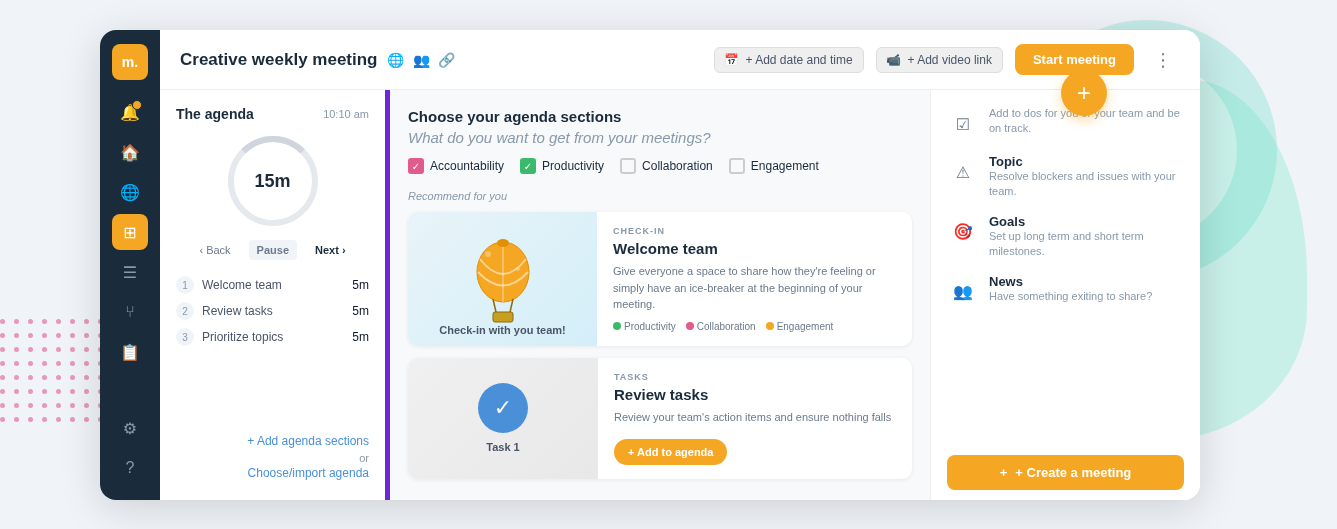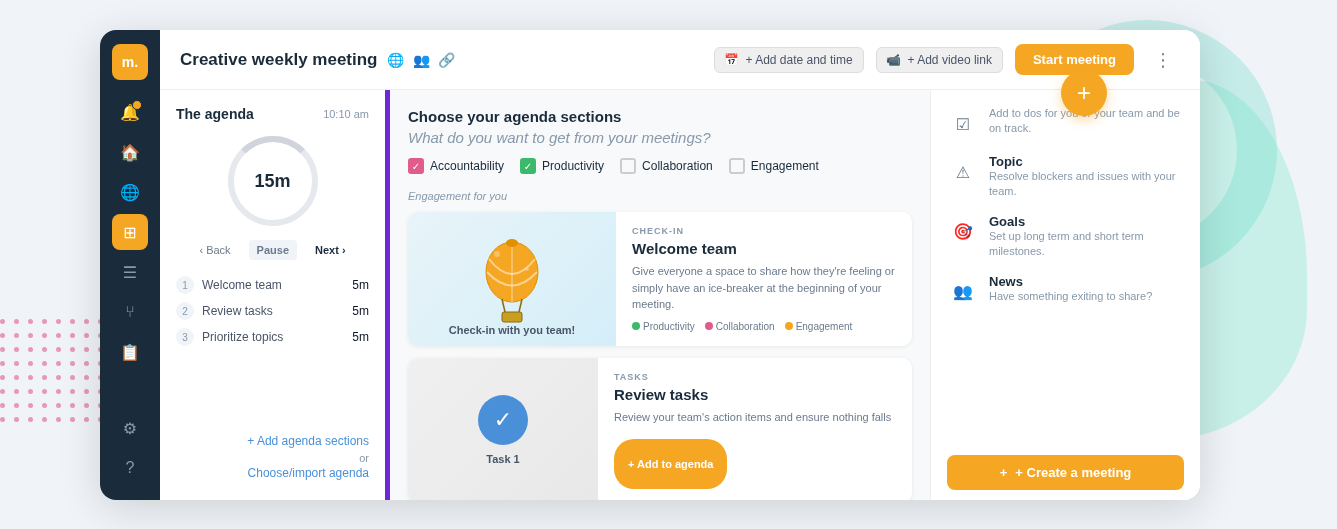--- a/index.html
+++ b/index.html
@@ -383,21 +383,21 @@
     
     .card-item {
       background: #fff;
       border-radius: 10px;
       margin-bottom: 12px;
       display: flex;
       overflow: hidden;
       box-shadow: 0 1px 4px rgba(0,0,0,0.07);
     }
     .card-illustration {
-      width: 208px;
+      width: 189px;
       flex-shrink: 0;
       background: linear-gradient(135deg, #e8f4f8 0%, #d4eef9 100%);
       display: flex;
       align-items: center;
       justify-content: center;
       padding: 16px;
       position: relative;
     }
     .balloon-svg { width: 70px; height: 90px; }
     .card-illustration-text {
@@ -480,21 +480,21 @@
       display: flex;
       align-items: center;
       justify-content: center;
       color: #fff;
       font-size: 22px;
     }
     .add-to-agenda-btn {
       background: #f5a623;
       color: #fff;
       border: none;
-      padding: 19px 14px;
+      padding: 7px 14px;
       border-radius: 20px;
       font-size: 11px;
       font-weight: 600;
       cursor: pointer;
       margin-top: 6px;
     }
 
     
     .right-panel {
       width: 270px;
@@ -762,21 +762,21 @@
           </label>
           <label class="checkbox-item">
             <div class="checkbox-box"></div>
             <span>Collaboration</span>
           </label>
           <label class="checkbox-item">
             <div class="checkbox-box"></div>
             <span>Engagement</span>
           </label>
         </div>
-        <div class="recommend-label">Engagement for you</div>
+        <div class="recommend-label">Recommend for you</div>
 
         <div class="card-item">
           <div class="card-illustration">
 
             <svg class="balloon-svg" viewBox="0 0 70 90">
 
               <ellipse cx="35" cy="38" rx="26" ry="30" fill="#f5a623" stroke="#e09000" stroke-width="1"></ellipse>
 
               <path d="M12 25 Q35 55 58 25" fill="none" stroke="#fff" stroke-width="2" opacity="0.5"></path>
               <path d="M10 38 Q35 65 60 38" fill="none" stroke="#fff" stroke-width="2" opacity="0.5"></path>

